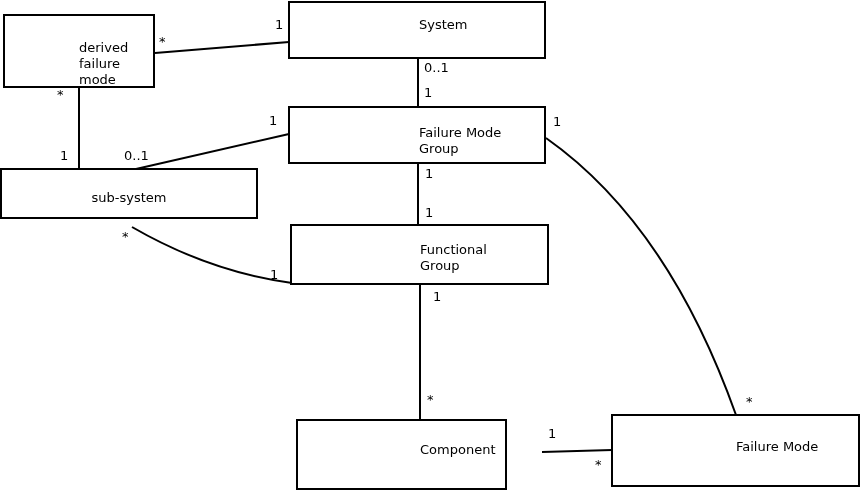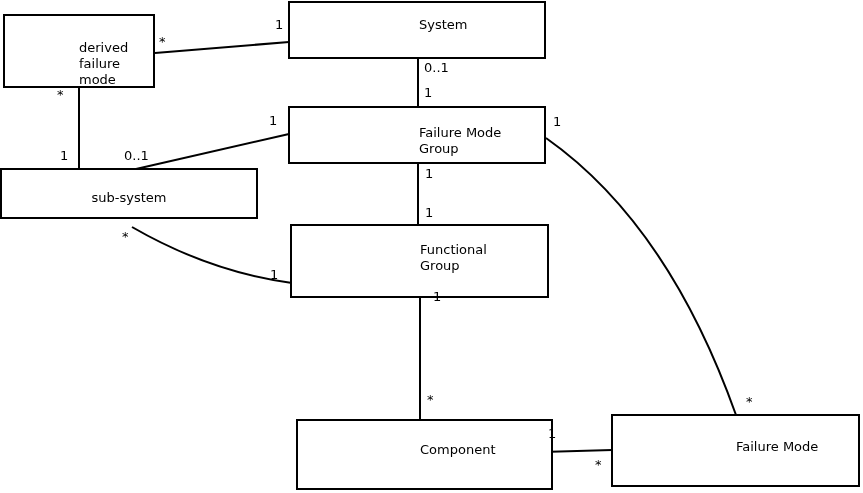--- a/index.html
+++ b/index.html
@@ -43,23 +43,23 @@
   }
   
   .box-dfm        { left: 3px;   top: 14px;  width: 152px; height: 74px; }
   .box-dfm .box-label        { left: 74px;  top: 24px; }
   .box-system     { left: 288px; top: 1px;   width: 258px; height: 58px; }
   .box-system .box-label     { left: 129px; top: 14px; }
   .box-fmg        { left: 288px; top: 106px; width: 258px; height: 58px; }
   .box-fmg .box-label        { left: 129px; top: 17px; }
   .box-subsystem  { left: 0px;   top: 168px; width: 258px; height: 51px; }
   .box-subsystem .box-label  { left: 0; width: 100%; text-align: center; top: 20px; }
-  .box-fg         { left: 290px; top: 224px; width: 259px; height: 74px; }
+  .box-fg         { left: 290px; top: 224px; width: 259px; height: 61px; }
   .box-fg .box-label         { left: 128px; top: 16px; }
-  .box-component  { left: 296px; top: 419px; width: 257px; height: 71px; }
+  .box-component  { left: 296px; top: 419px; width: 211px; height: 71px; }
   .box-component .box-label  { left: 122px; top: 21px; }
   .box-fm         { left: 611px; top: 414px; width: 249px; height: 73px; }
   .box-fm .box-label         { left: 123px; top: 23px; }
 </style>
 </head>
 <body>
 
 <div class="canvas">
 
   <svg class="lines-svg" viewBox="0 0 863 493">

